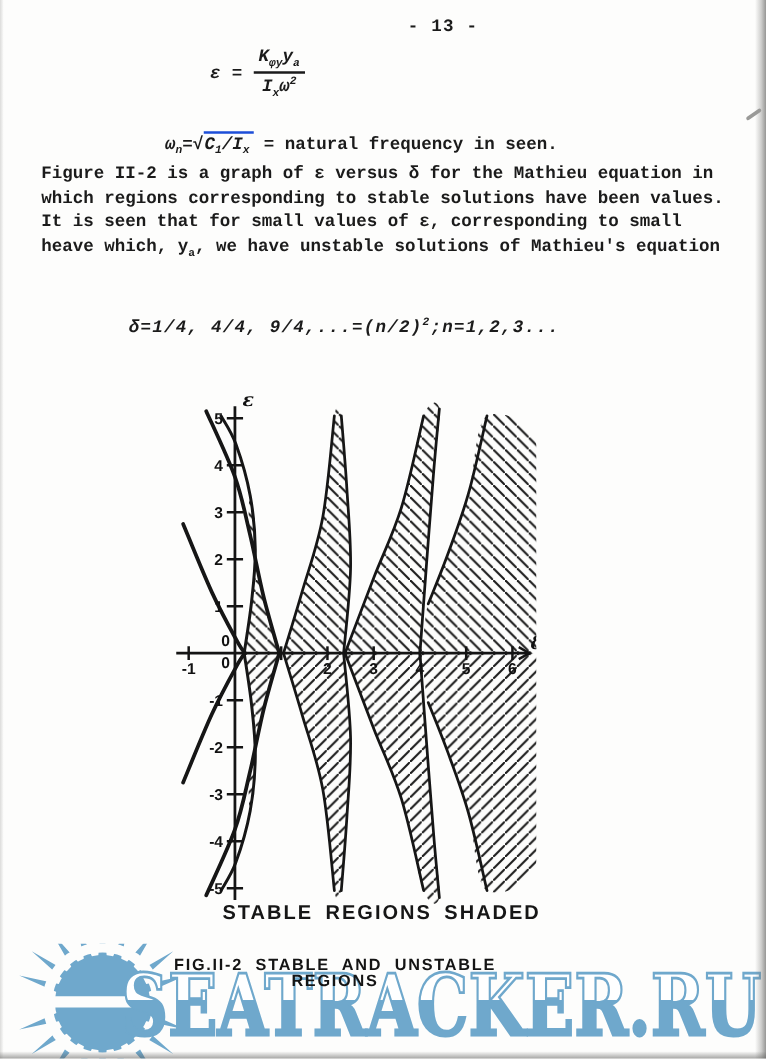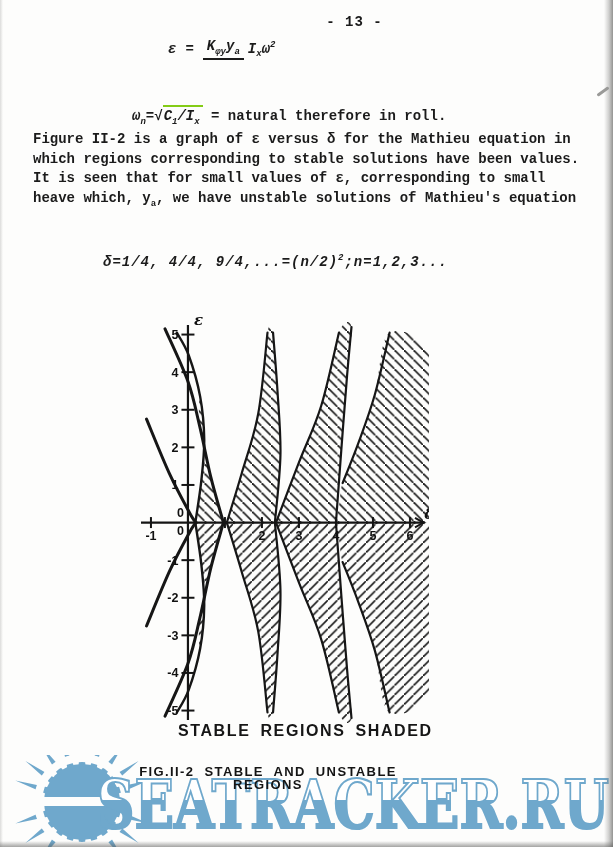--- a/index.html
+++ b/index.html
@@ -13,27 +13,27 @@
   .edge-left{position:absolute;top:0;left:0;width:3px;height:100%;
     background:linear-gradient(to right,rgba(120,120,118,.25),rgba(0,0,0,0));z-index:6;}
   .scan-fleck{position:absolute;left:596px;top:90px;width:14px;height:3px;background:#9a9a98;
     transform:rotate(-35deg);border-radius:2px;z-index:6;}
 
   .page-number{position:absolute;top:14px;left:0;width:100%;text-align:center;
     font-size:14px;font-weight:bold;letter-spacing:1px;margin-left:48px;}
 
   .eq1{position:absolute;left:168px;top:38px;display:flex;align-items:center;gap:9px;
     font-size:14px;font-weight:bold;font-style:italic;}
-  .frac{display:inline-flex;flex-direction:row;align-items:center;line-height:1.15;}
+  .frac{display:inline-flex;flex-direction:column;align-items:center;line-height:1.15;}
   .frac .num{border-bottom:2px solid #1b1b1b;padding:0 4px 1px 4px;}
   .frac .den{padding:1px 4px 0 4px;}
   sub{font-size:9px;} sup{font-size:9px;}
 
   .eq2{position:absolute;left:132px;top:108px;font-size:14px;font-weight:bold;font-style:italic;}
-  .eq2 .radicand{border-top:2px solid #84cc16;padding:1px 3px 0 1px;text-align:center;}
+  .eq2 .radicand{border-top:2px solid #1d4ed8;padding:1px 3px 0 1px;text-align:center;}
   .eq2 .plain{font-style:normal;}
 
   .body-par{position:absolute;left:33px;top:130px;width:565px;
     font-size:14px;font-weight:bold;line-height:19.6px;white-space:nowrap;}
   .delta-line{position:absolute;left:103px;top:253px;font-size:14px;font-weight:bold;
     font-style:italic;letter-spacing:1px;white-space:nowrap;}
 
   .figure-wrap{position:absolute;left:138px;top:312px;width:291px;height:422px;z-index:1;}
   .stable-note{position:absolute;left:178px;top:722px;font-family:Liberation Sans, sans-serif;
     font-size:16px;font-weight:bold;letter-spacing:1.6px;word-spacing:4px;color:#161616;z-index:3;}
@@ -54,21 +54,21 @@
     <span>ε</span>
     <span>=</span>
     <span class="frac">
       <span class="num"><span>K</span><sub>φy</sub><span>y</span><sub>a</sub></span>
       <span class="den"><span>I</span><sub>x</sub><span>ω</span><sup>2</sup></span>
     </span>
   </div>
 
   <div class="eq2">
     <span>ω</span><sub>n</sub><span>=</span><span>√</span><span class="radicand"><span>C</span><sub>1</sub><span>/</span><span>I</span><sub>x</sub></span>
-    <span class="plain">= natural therefore in roll.</span>
+    <span class="plain">= natural frequency in seen.</span>
   </div>
 
   <div class="body-par">
     <div>Figure II-2 is a graph of ε versus δ for the Mathieu equation in</div>
     <div>which regions corresponding to stable solutions have been values.</div>
     <div>It is seen that for small values of ε, corresponding to small</div>
     <div><span>heave which, y</span><sub>a</sub><span>, we have unstable solutions of Mathieu's equation</span></div>
   </div>
 
   <div class="delta-line">

